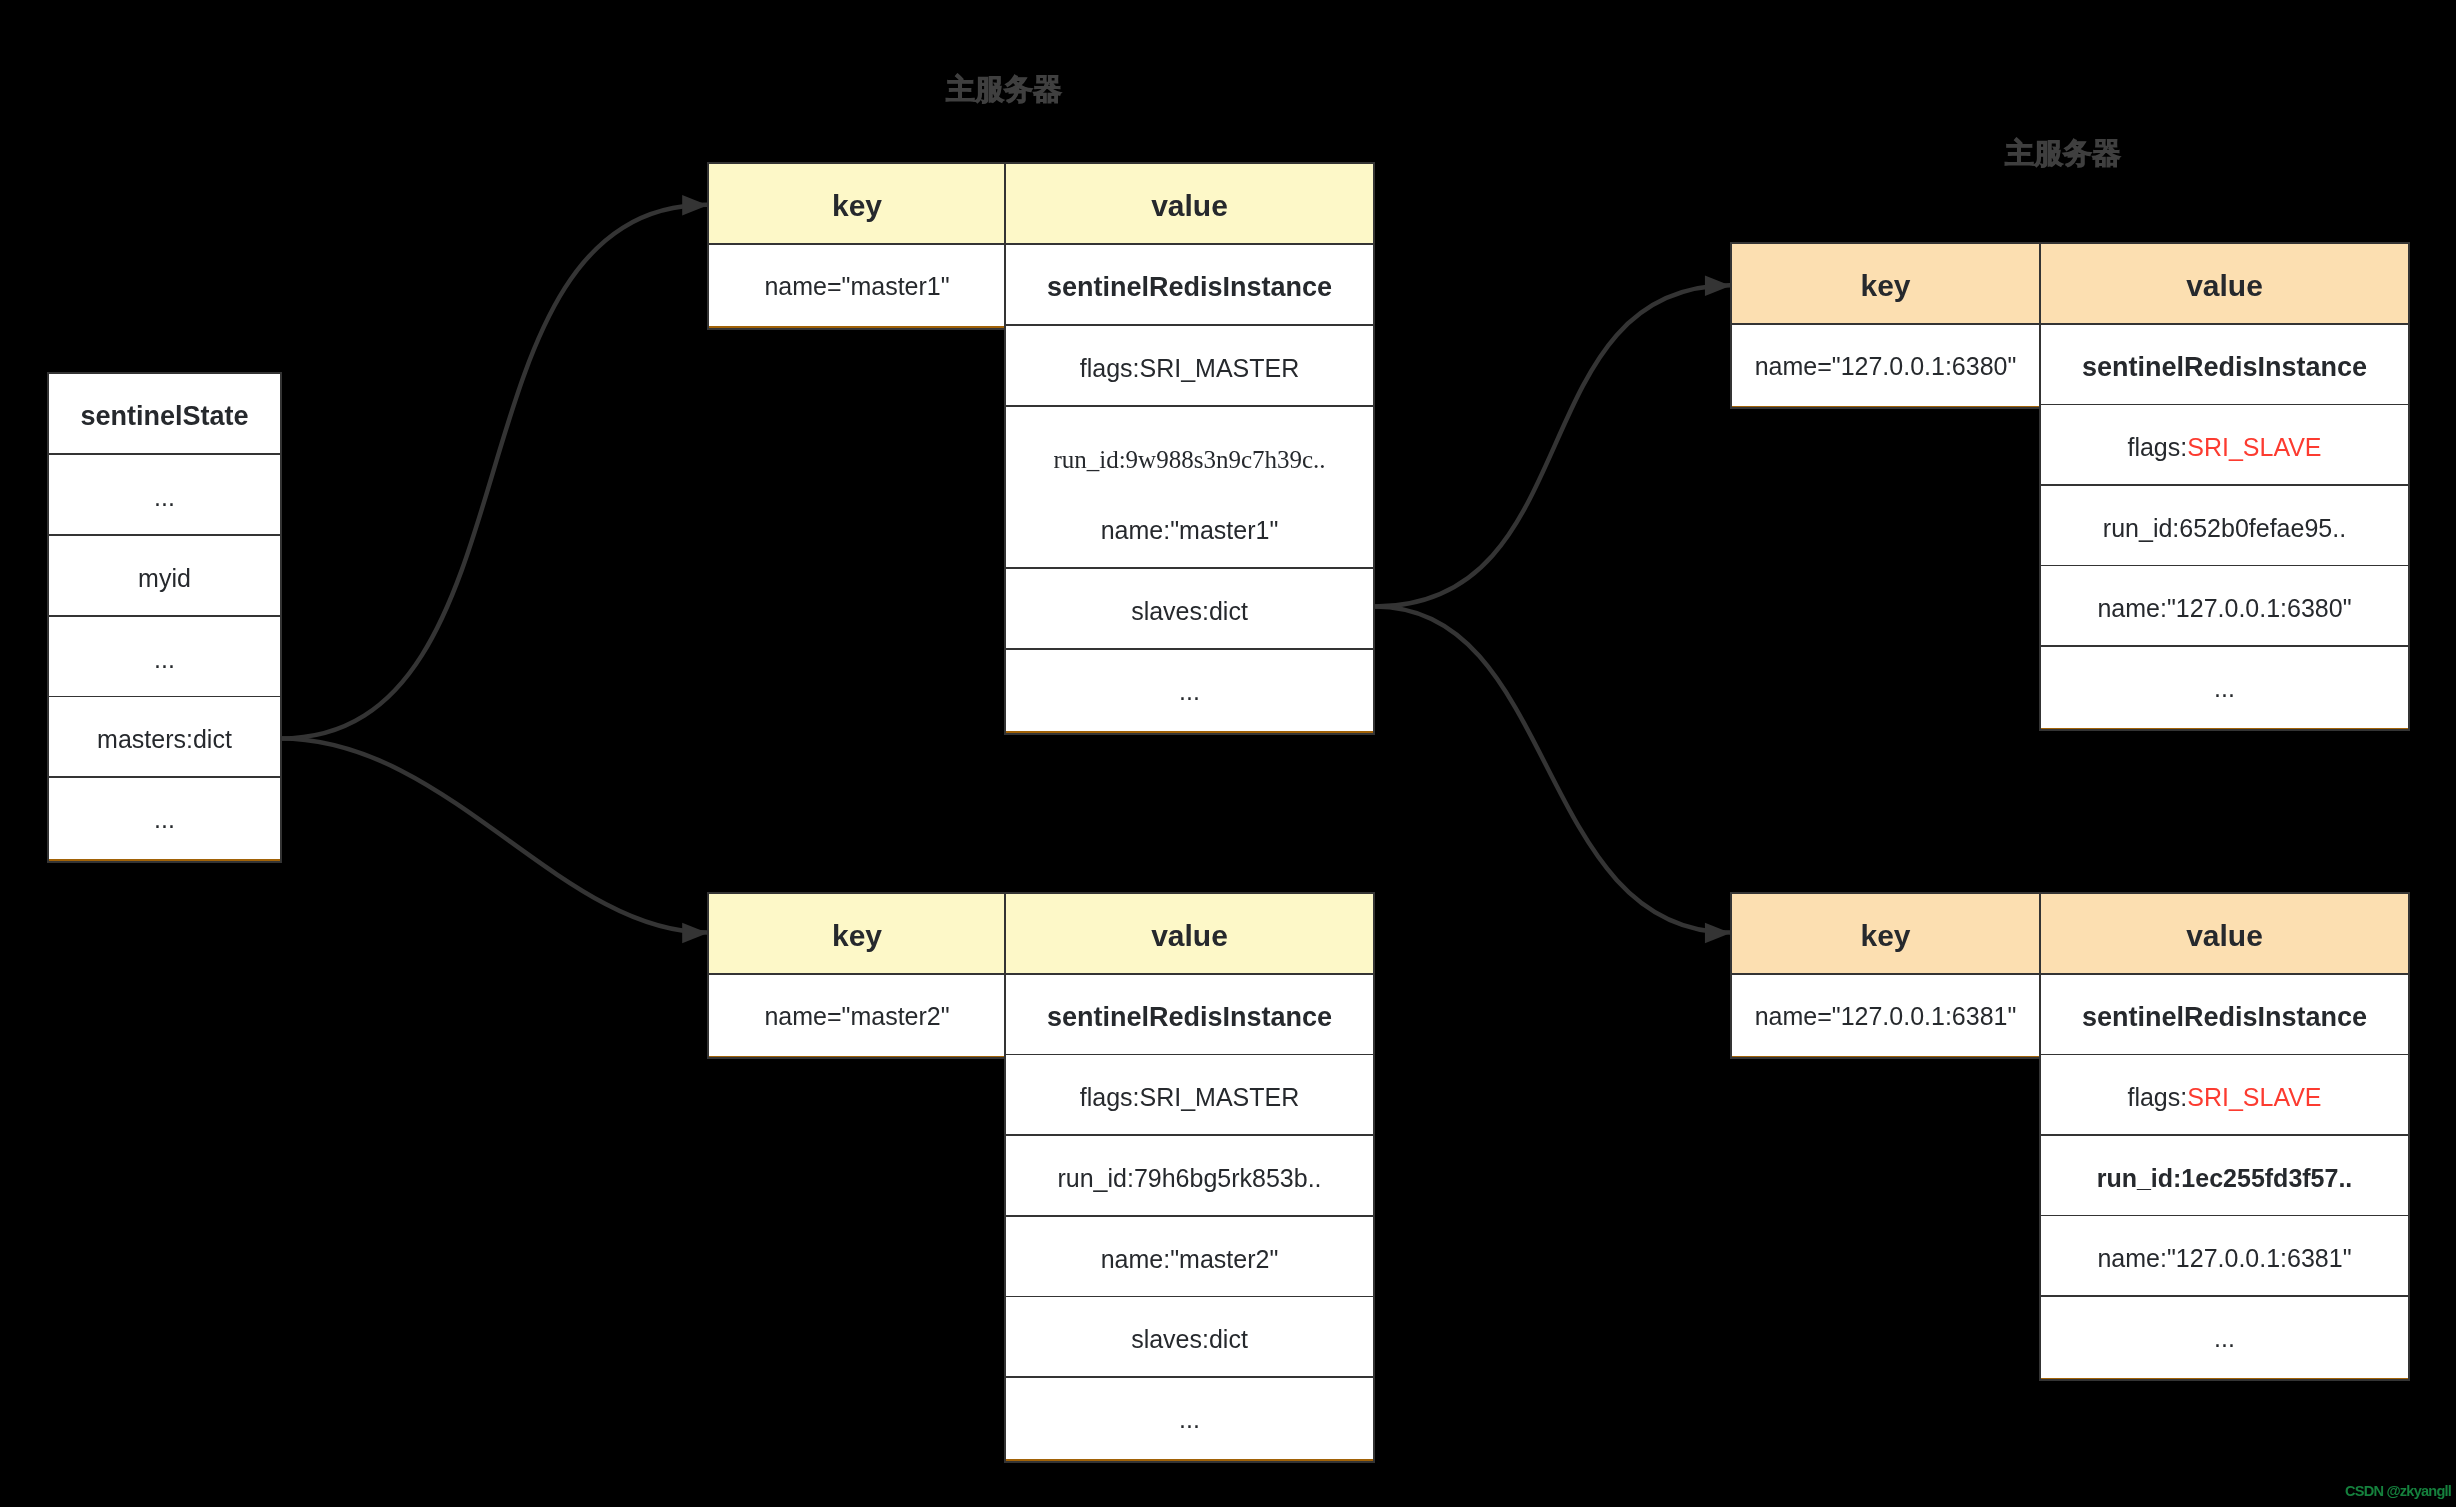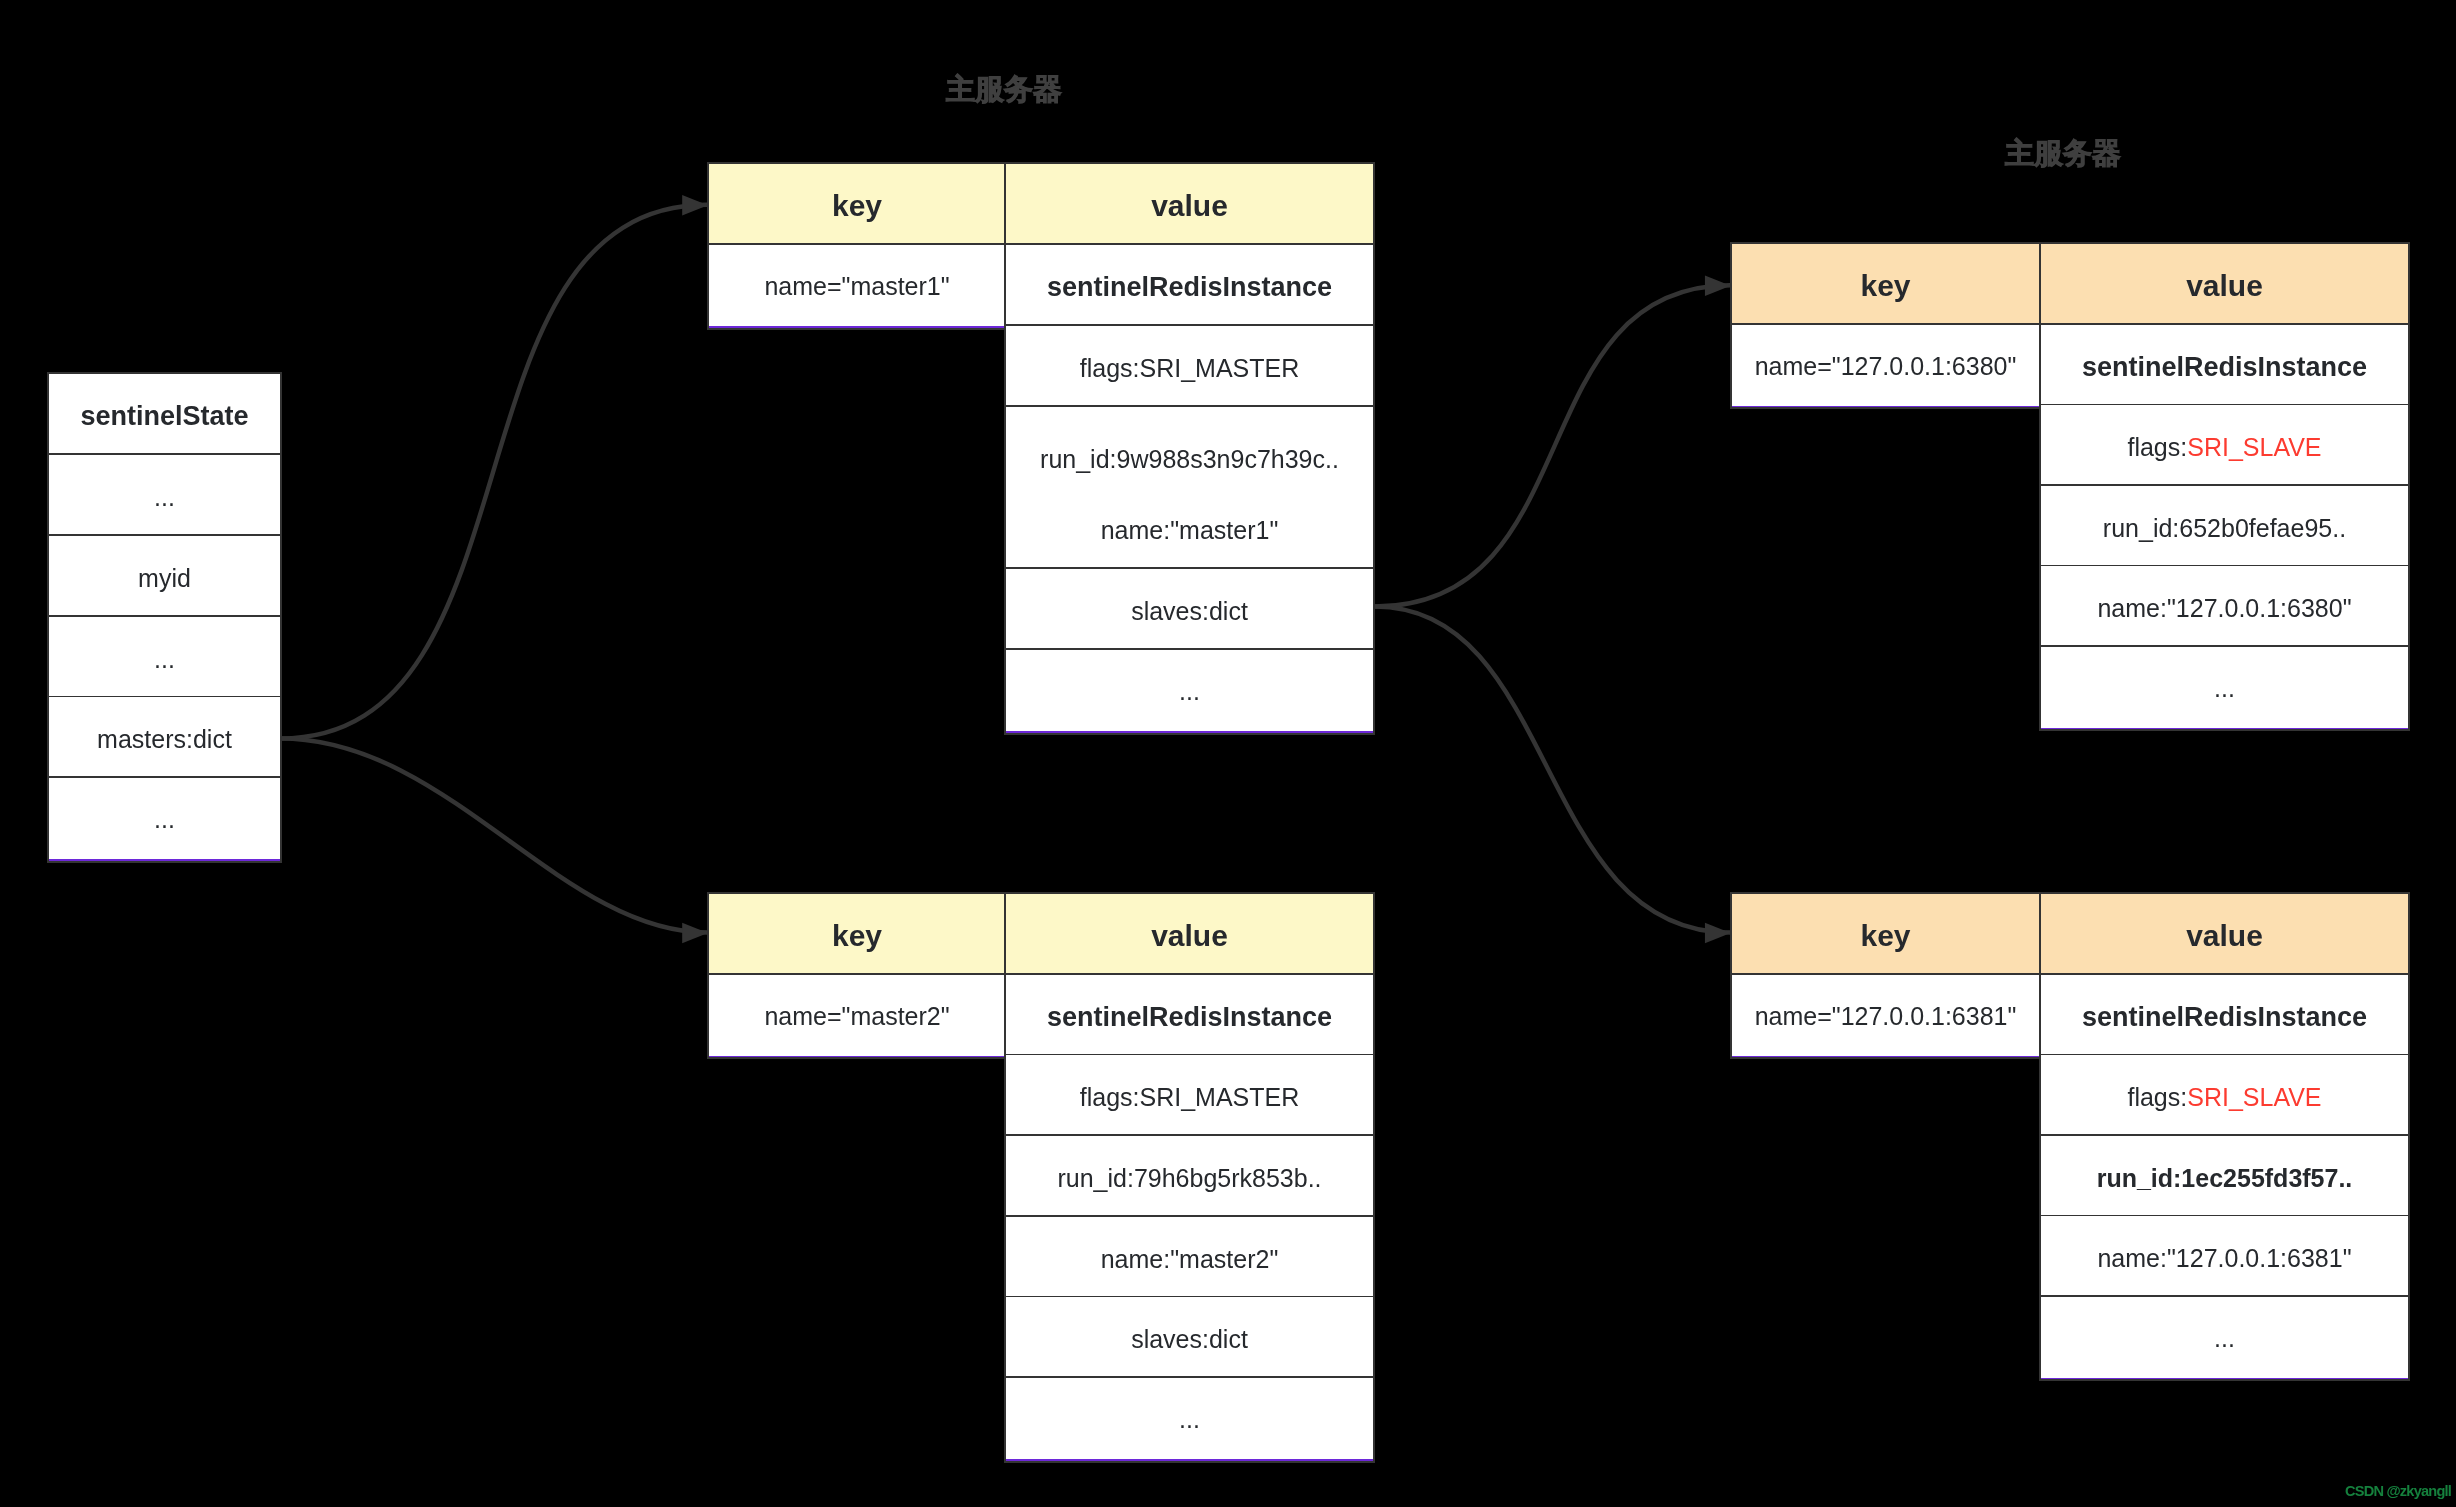--- a/index.html
+++ b/index.html
@@ -1,20 +1,20 @@
 <!DOCTYPE html>
 <html><head>
 <meta charset="utf-8">
 <style>
   html,body{margin:0;padding:0;background:#000;}
   #stage{position:relative;width:2457px;height:1508px;background:#000;overflow:hidden;
          font-family:"Liberation Sans",sans-serif;-webkit-font-smoothing:antialiased;}
   .title{position:absolute;will-change:transform;color:#3f3f3f;font-weight:bold;
          font-size:29px;white-space:nowrap;text-align:center;-webkit-text-stroke:1px #3f3f3f;}
-  .box{position:absolute;box-sizing:border-box;border:2.9px solid #343434;background:#6d28d9;}
+  .box{position:absolute;box-sizing:border-box;border:2.9px solid #343434;background:#a16207;}
   .cell{position:absolute;left:0;right:0;box-sizing:border-box;color:#26292d;
         will-change:transform;display:flex;align-items:center;justify-content:center;
         font-size:25px;padding-top:5.8px;border-bottom:2.9px solid #343434;background:#fff;
         white-space:nowrap;}
   .cell.last{border-bottom:none;padding-bottom:2.9px;}
   .hdr{font-weight:bold;font-size:30px;}
   .sb{font-weight:bold;font-size:27px;}
   .sb2{font-weight:bold;font-size:27px;}
   .red{color:#fc3b30;}
   svg#links{position:absolute;left:0;top:0;width:2457px;height:1508px;}
@@ -54,21 +54,21 @@
   </div>
 
   <div class="box" style="left:707px;top:162px;width:300px;height:168px;">
     <div class="cell hdr" style="top:0px;height:81px;background:#fdf8c8;">key</div>
     <div class="cell last" style="top:81px;height:81px;">name="master1"</div>
   </div>
   <div class="box" style="left:1004px;top:162px;width:371px;height:573px;">
     <div class="cell hdr" style="top:0px;height:81px;background:#fdf8c8;">value</div>
     <div class="cell sb" style="top:81px;height:81px;">sentinelRedisInstance</div>
     <div class="cell" style="top:162px;height:81px;">flags:SRI_MASTER</div>
-    <div class="cell" style="top:243px;height:102px;">run_id:9w988s3n9c7h39c..</div>
+    <div class="cell" style="top:243px;height:102px;font-family:Liberation Serif, serif;">run_id:9w988s3n9c7h39c..</div>
     <div class="cell" style="top:324px;height:81px;">name:"master1"</div>
     <div class="cell" style="top:405px;height:81px;">slaves:dict</div>
     <div class="cell last" style="top:486px;height:81px;">...</div>
   </div>
 
   <div class="box" style="left:707px;top:892px;width:300px;height:167px;">
     <div class="cell hdr" style="top:0px;height:81px;background:#fdf8c8;">key</div>
     <div class="cell last" style="top:81px;height:81px;">name="master2"</div>
   </div>
   <div class="box" style="left:1004px;top:892px;width:371px;height:571px;">

